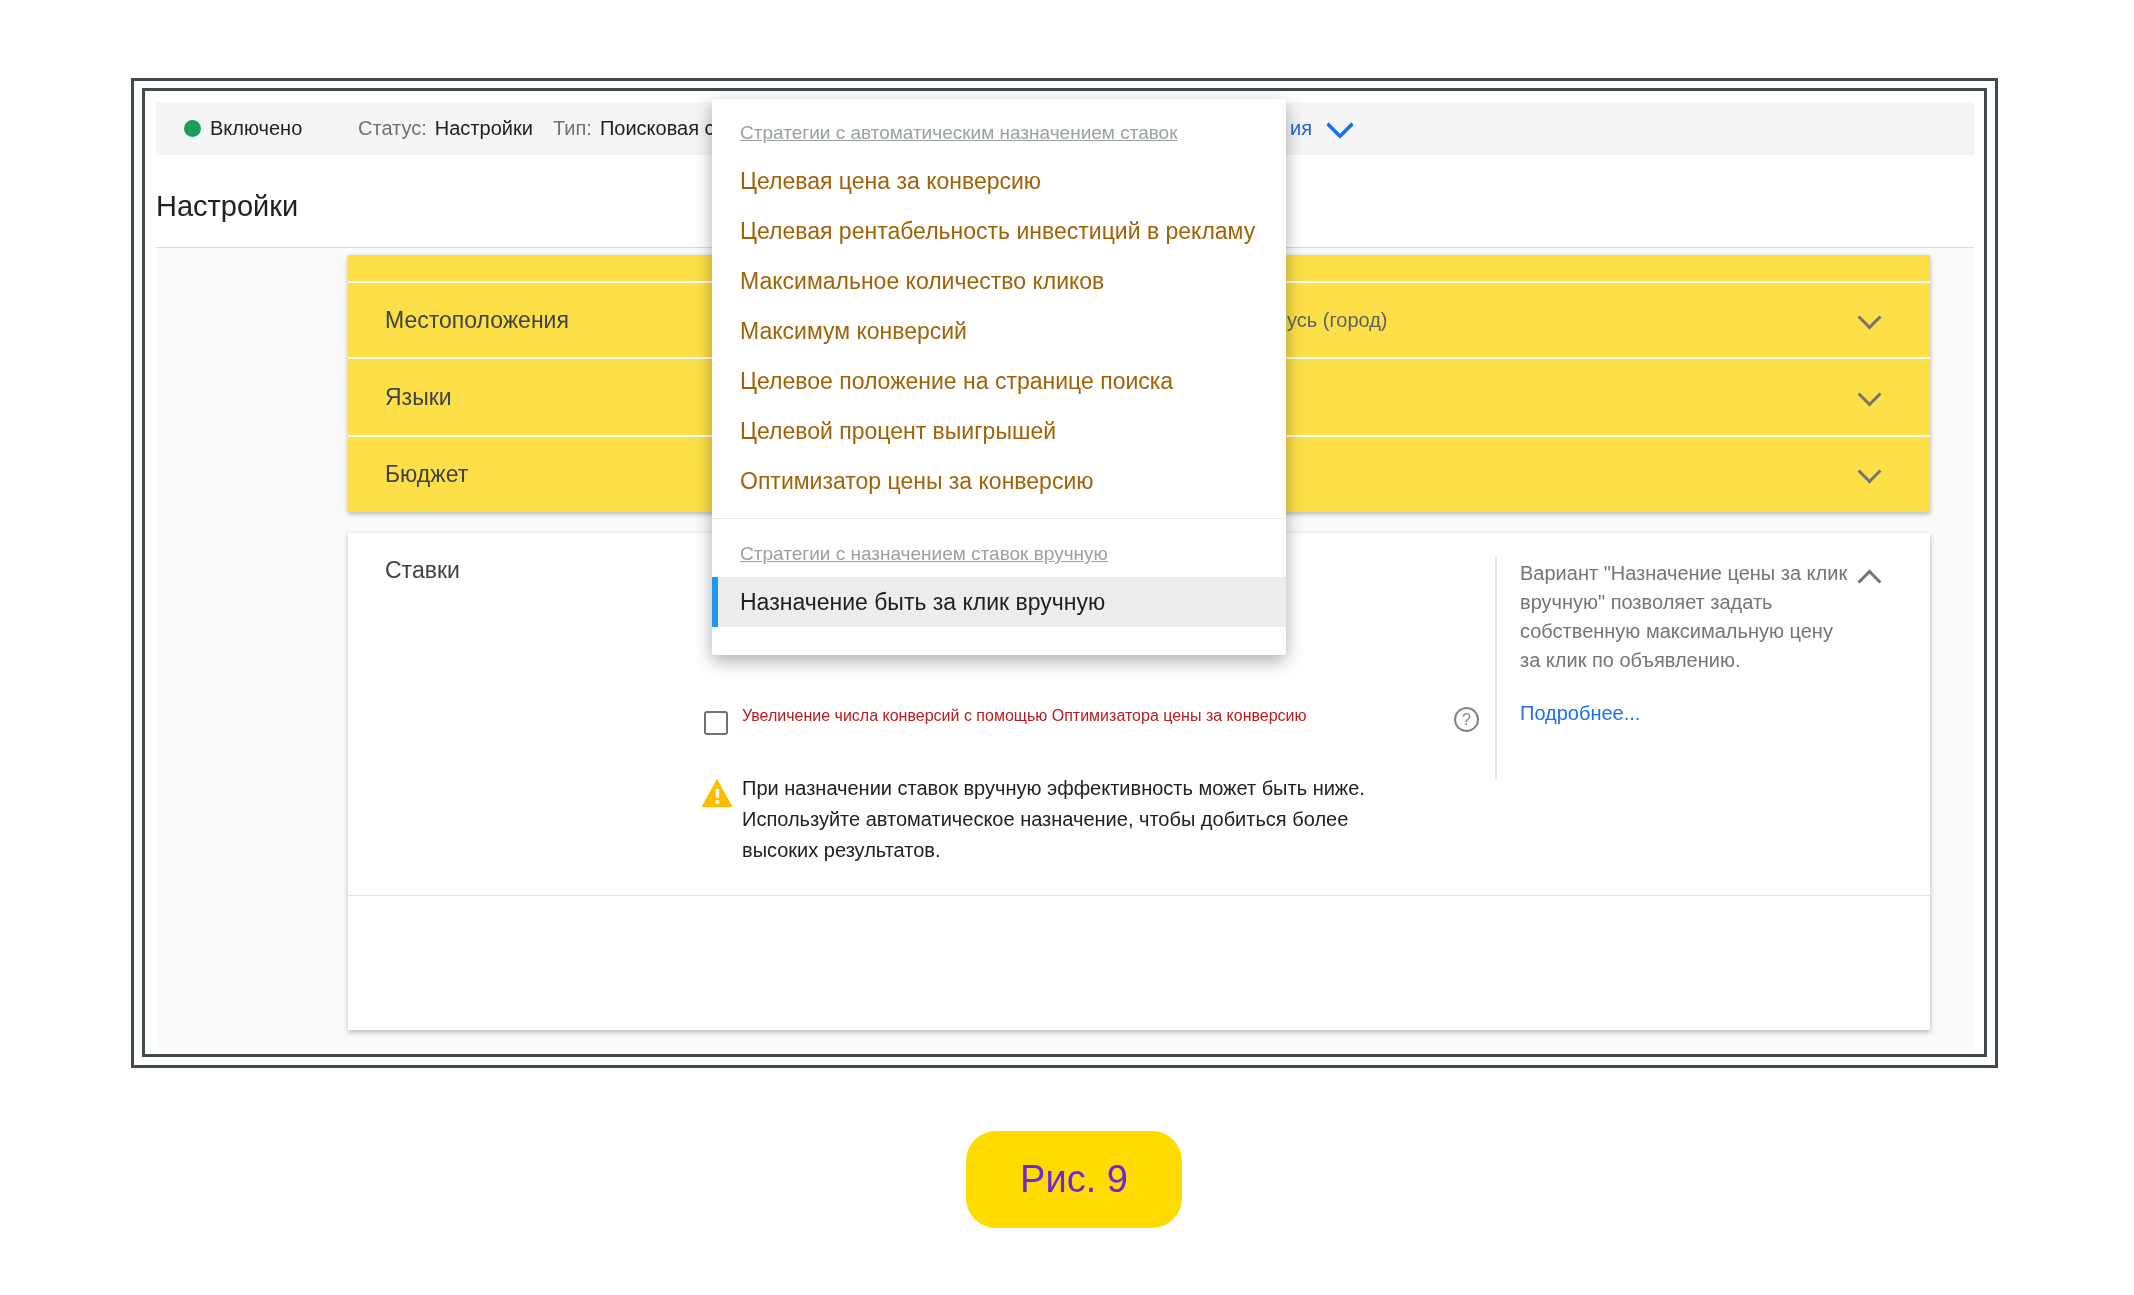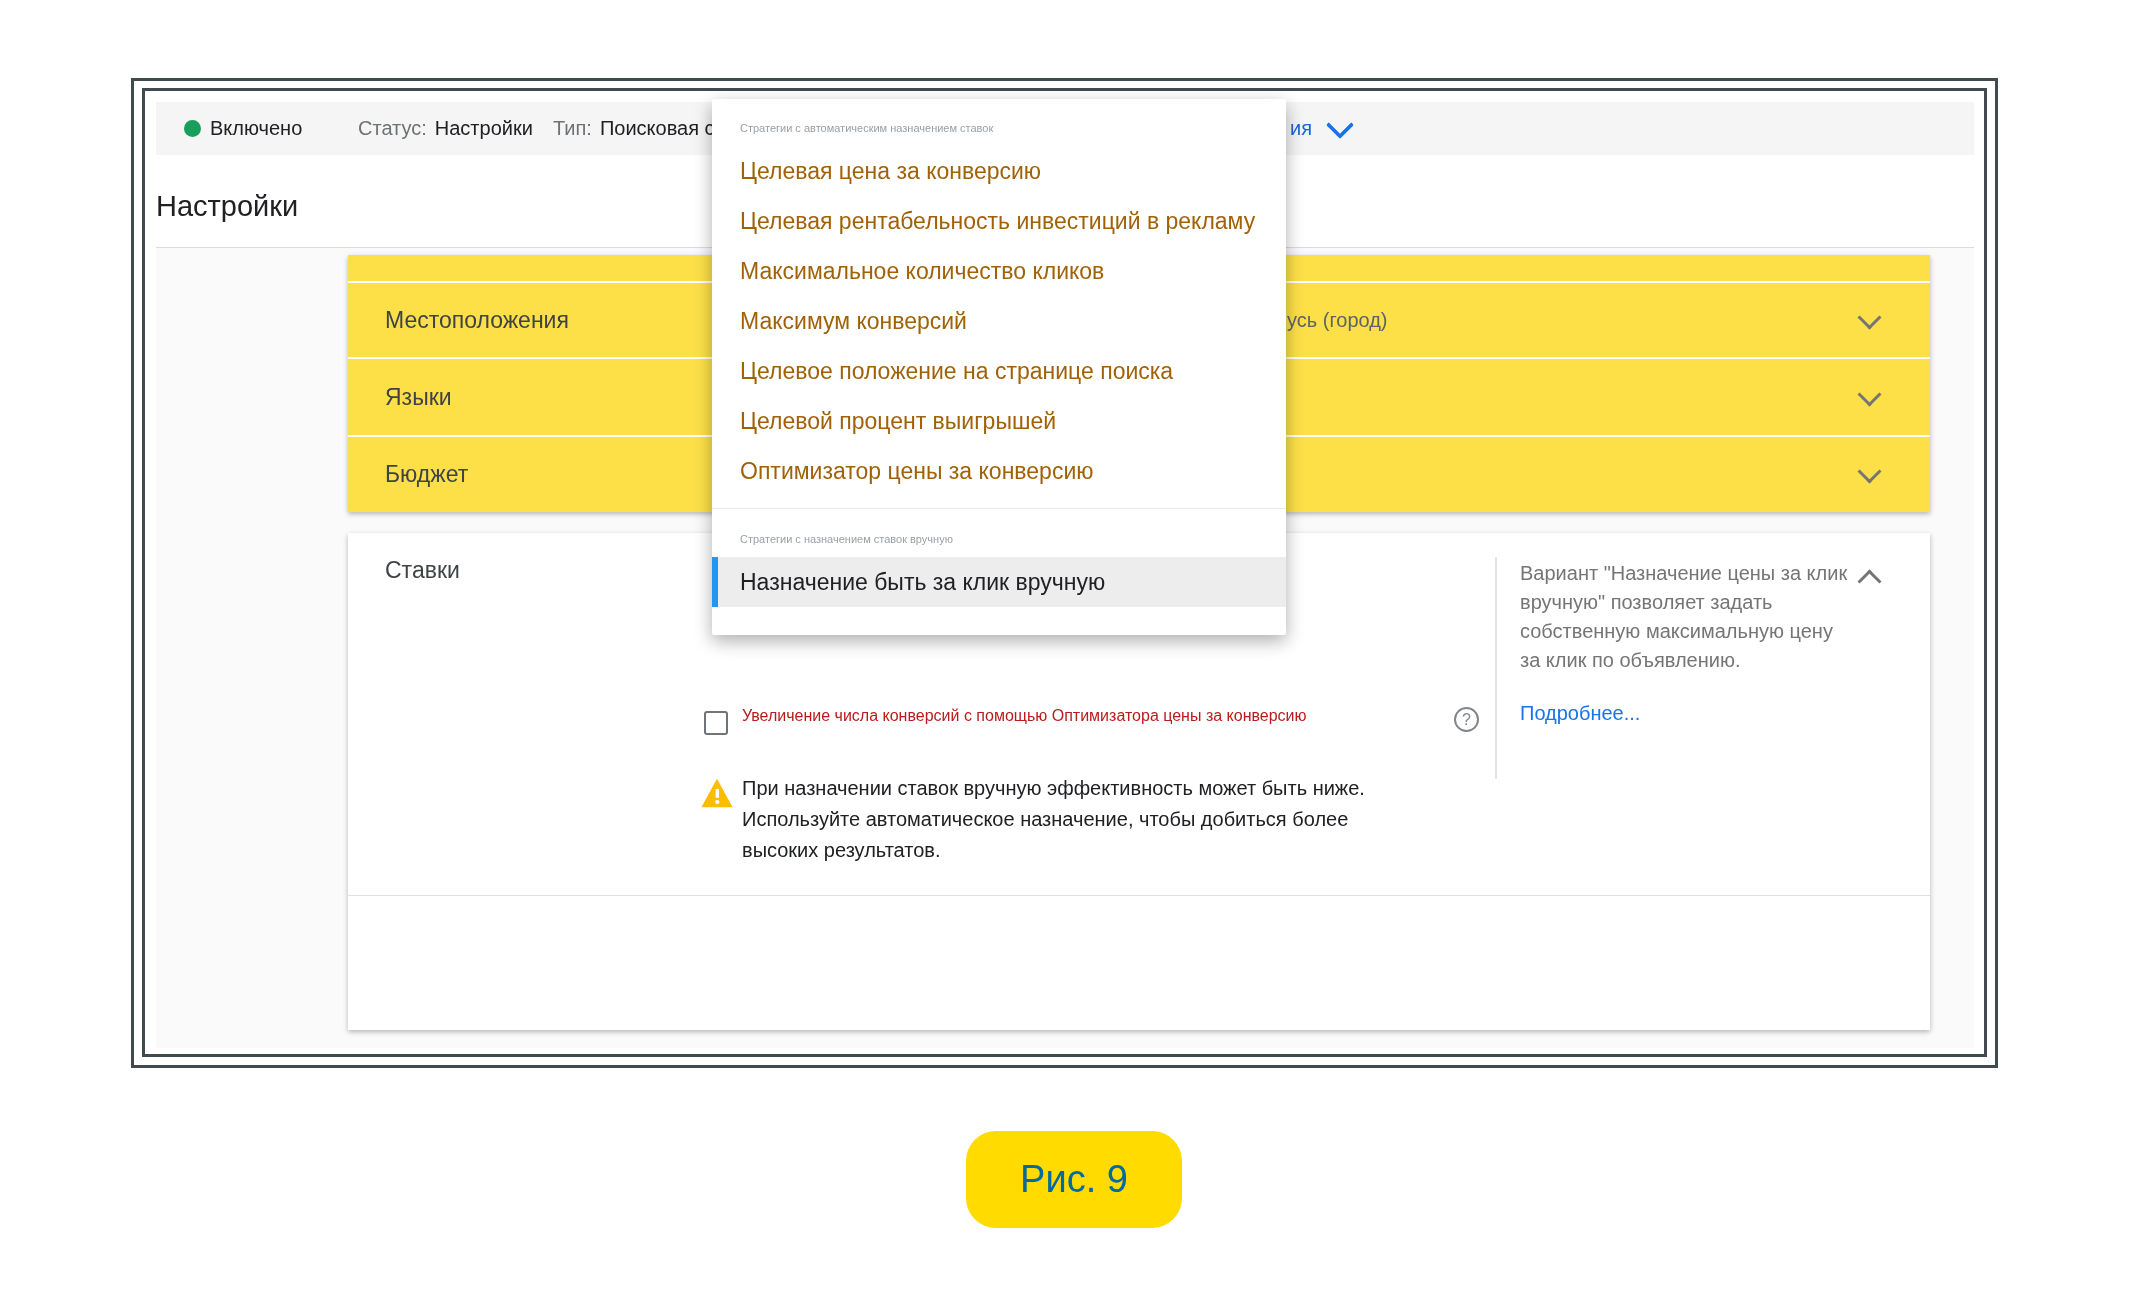--- a/index.html
+++ b/index.html
@@ -45,29 +45,29 @@
   .cb-label{position:absolute;left:394px;top:168px;width:640px;font-size:16px;line-height:29px;color:#b91c1c;}
   .q-icon{position:absolute;left:1106px;top:174px;width:25px;height:25px;border:2px solid #80868b;border-radius:50%;box-sizing:border-box;color:#80868b;font-size:16px;display:flex;align-items:center;justify-content:center;}
   .warn-icon{position:absolute;left:352px;top:244px;width:34px;height:32px;}
   .warn-text{position:absolute;left:394px;top:240px;width:625px;font-size:20px;line-height:31px;color:#202124;}
   .btn-divider{position:absolute;left:0;top:362px;width:100%;height:1px;background:#e0e0e0;}
   .btn-row{position:absolute;right:20px;top:408px;height:70px;display:flex;align-items:center;gap:50px;}
   .text-btn{font-size:21px;font-weight:700;letter-spacing:.8px;color:#1a73e8;background:none;border:none;cursor:pointer;font-family:"Liberation Sans",sans-serif;padding:8px 12px;}
 
   
   .dropdown{position:absolute;left:712px;top:99px;width:574px;background:#ffffff;border-radius:2px;box-shadow:0 6px 18px rgba(0,0,0,.32);padding:13px 0 28px 0;z-index:50;}
-  .dd-header{padding:10px 28px 12px 28px;font-size:11px;color:#9aa0a6;}
+  .dd-header{padding:10px 28px 12px 28px;font-size:19px;color:#9aa0a6;text-decoration:underline;}
   .dd-header.second{padding-top:24px;}
   .dd-item{height:50px;display:flex;align-items:center;padding-left:28px;font-size:23px;color:#a16207;cursor:pointer;}
   .dd-divider{margin-top:12px;border-top:1px solid #e8eaed;}
   .dd-item.selected{background:#ededed;border-left:6px solid #2196f3;padding-left:22px;color:#202124;}
 
   
   .caption-badge{position:absolute;left:966px;top:1131px;width:216px;height:97px;border-radius:30px;background:#FFDB00;display:flex;align-items:center;justify-content:center;}
-  .caption-text{font-size:38px;color:#0369a1;}
+  .caption-text{font-size:38px;color:#6d28d9;}
 </style>
 </head>
 <body>
 
 <div class="frame-outer"></div>
 <div class="frame-inner"></div>
 
 <div class="shot">
 
   <div class="topbar">

